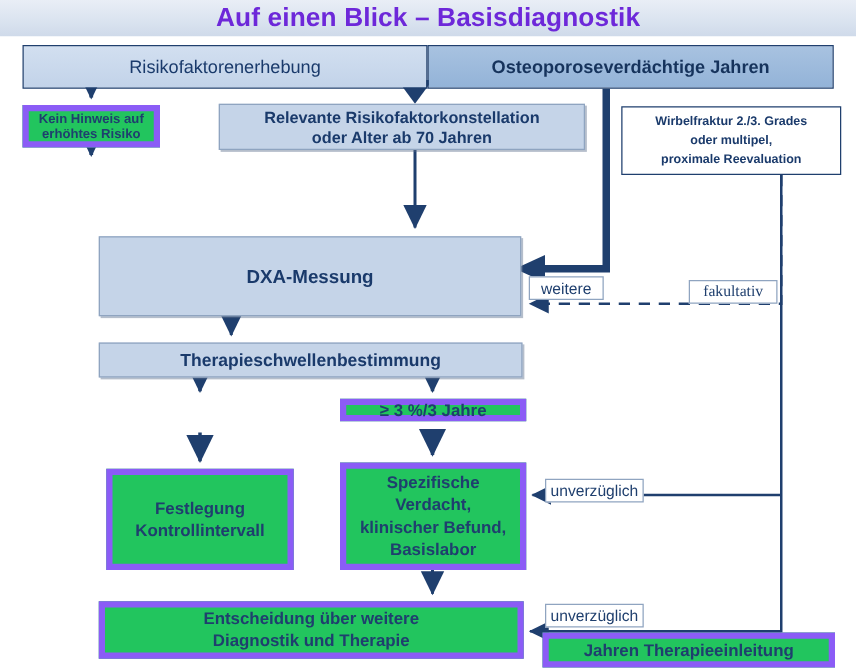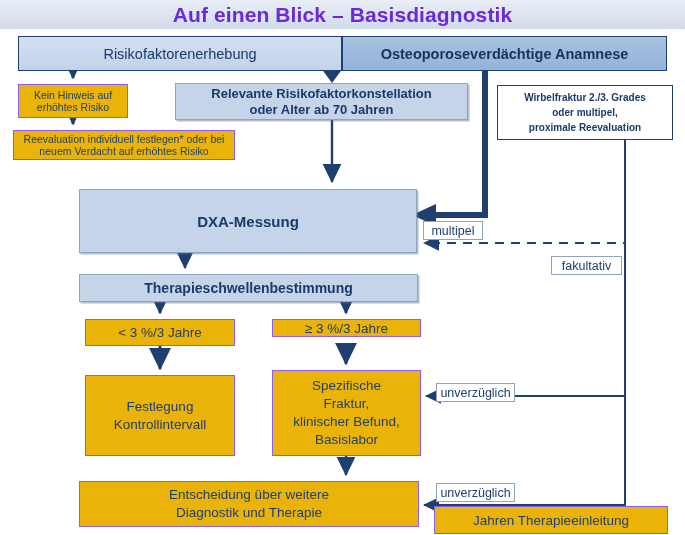--- a/index.html
+++ b/index.html
@@ -34,22 +34,22 @@
     background:linear-gradient(to bottom,#a8c2e0 0%,#93b3d8 100%);
     border:1.5px solid #1f3f6e;
     color:#16335c;font-weight:bold;font-size:14.5px;
   }
   .blue-box{
     background:#c5d4e8;border:1px solid #8fa4c0;
     color:#1a3a6b;font-weight:bold;
     box-shadow:1.5px 1.5px 0 rgba(90,110,140,.45);
   }
   .white-box{
-    background:#eab308;border:1px solid #8b5cf6;
-    color:#1f3f6e;font-weight:normal;
+    background:#22c55e;border:5px solid #8b5cf6;
+    color:#1f3f6e;font-weight:bold;
   }
   .white-box-strong{
     background:#ffffff;border:1.6px solid #1f3f6e;
     color:#1a3a6b;font-weight:bold;
   }
   .tag{
     position:absolute;box-sizing:border-box;background:#ffffff;
     border:1px solid #8fa4c0;color:#1f3f6e;font-size:12.5px;
     display:flex;align-items:center;justify-content:center;
     padding:0 4px;white-space:nowrap;
@@ -62,21 +62,21 @@
   .b-dxa{left:79px;top:189px;width:338px;height:64px;font-size:15px;}
   .b-thera{left:79px;top:274px;width:339px;height:28px;font-size:14px;}
   .b-lt3{left:85px;top:319px;width:150px;height:27px;font-size:13.5px;}
   .b-ge3{left:272px;top:319px;width:149px;height:18px;font-size:13.5px;}
   .b-festlegung{left:85px;top:375px;width:150px;height:81px;font-size:13.5px;line-height:18px;text-align:center;}
   .b-spezifisch{left:272px;top:370px;width:149px;height:86px;font-size:13.5px;line-height:18px;}
   .b-entscheidung{left:79px;top:481px;width:340px;height:46px;font-size:13.5px;line-height:18px;}
   .b-rasche{left:434px;top:506px;width:234px;height:28px;font-size:13.5px;}
   
   .t-zeitnah{left:423px;top:221px;width:60px;height:19px;}
-  .t-fakultativ{left:551px;top:256px;width:71px;height:19px;}
+  .t-fakultativ{left:551px;top:224px;width:71px;height:19px;font-family:Liberation Serif, serif;}
   .t-unv1{left:436px;top:383px;width:79px;height:19px;}
   .t-unv2{left:436px;top:483px;width:79px;height:19px;}
   
   svg.wires{position:absolute;left:0;top:0;width:685px;height:535px;overflow:visible;}
 </style>
 </head>
 <body>
 
 <div id="canvas">
 
@@ -156,33 +156,27 @@
 
     <g>
       <line x1="346" y1="456" x2="346" y2="475" stroke="#1f3f6e" stroke-width="2.4" marker-end="url(#arrThin)"></line>
     </g>
   </svg>
 
   <div class="box hdr-left">
     <span>Risikofaktorenerhebung</span>
   </div>
   <div class="box hdr-right">
-    <span>Osteoporoseverdächtige Anamnese</span>
+    <span>Osteoporoseverdächtige Jahren</span>
   </div>
 
   <div class="box white-box b-kein">
     <span>
       <span>Kein Hinweis auf</span><br>
       <span>erhöhtes Risiko</span>
-    </span>
-  </div>
-  <div class="box white-box b-reeval">
-    <span>
-      <span>Reevaluation individuell festlegen* oder bei</span><br>
-      <span>neuem Verdacht auf erhöhtes Risiko</span>
     </span>
   </div>
 
   <div class="box blue-box b-relevant">
     <span>
       <span>Relevante Risikofaktorkonstellation</span><br>
       <span>oder Alter ab 70 Jahren</span>
     </span>
   </div>
 
@@ -193,52 +187,49 @@
       <span>proximale Reevaluation</span>
     </span>
   </div>
 
   <div class="box blue-box b-dxa">
     <span>DXA-Messung</span>
   </div>
   <div class="box blue-box b-thera">
     <span>Therapieschwellenbestimmung</span>
   </div>
-  <div class="box white-box b-lt3">
-    <span>&lt; 3 %/3 Jahre</span>
-  </div>
   <div class="box white-box b-ge3">
     <span>≥ 3 %/3 Jahre</span>
   </div>
   <div class="box white-box b-festlegung">
     <span>
       <span>Festlegung</span><br>
       <span>Kontrollintervall</span>
     </span>
   </div>
   <div class="box white-box b-spezifisch">
     <span>
       <span>Spezifische</span><br>
-      <span>Fraktur,</span><br>
+      <span>Verdacht,</span><br>
       <span>klinischer Befund,</span><br>
       <span>Basislabor</span>
     </span>
   </div>
   <div class="box white-box b-entscheidung">
     <span>
       <span>Entscheidung über weitere</span><br>
       <span>Diagnostik und Therapie</span>
     </span>
   </div>
   <div class="box white-box b-rasche">
     <span>Jahren Therapieeinleitung</span>
   </div>
 
   <div class="tag t-zeitnah">
-    <span>multipel</span>
+    <span>weitere</span>
   </div>
   <div class="tag t-fakultativ">
     <span>fakultativ</span>
   </div>
   <div class="tag t-unv1">
     <span>unverzüglich</span>
   </div>
   <div class="tag t-unv2">
     <span>unverzüglich</span>
   </div>

